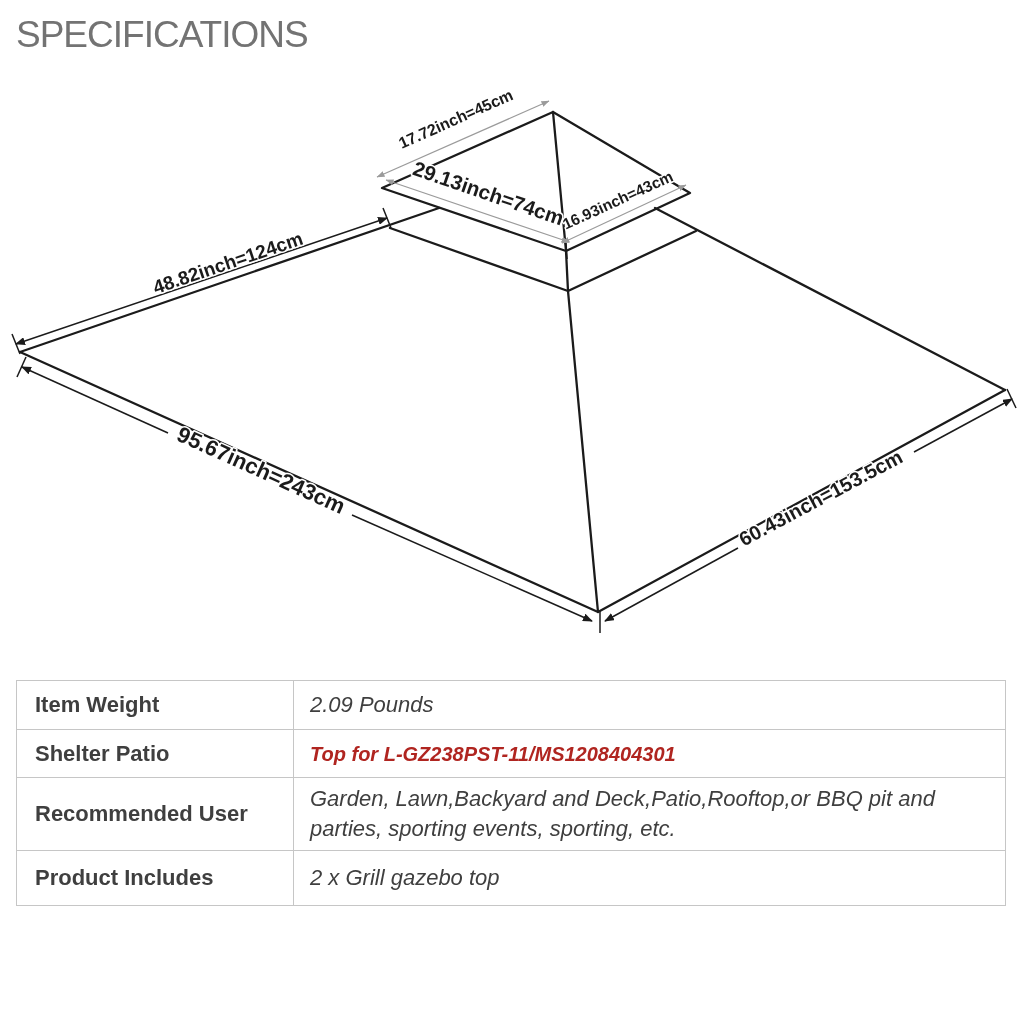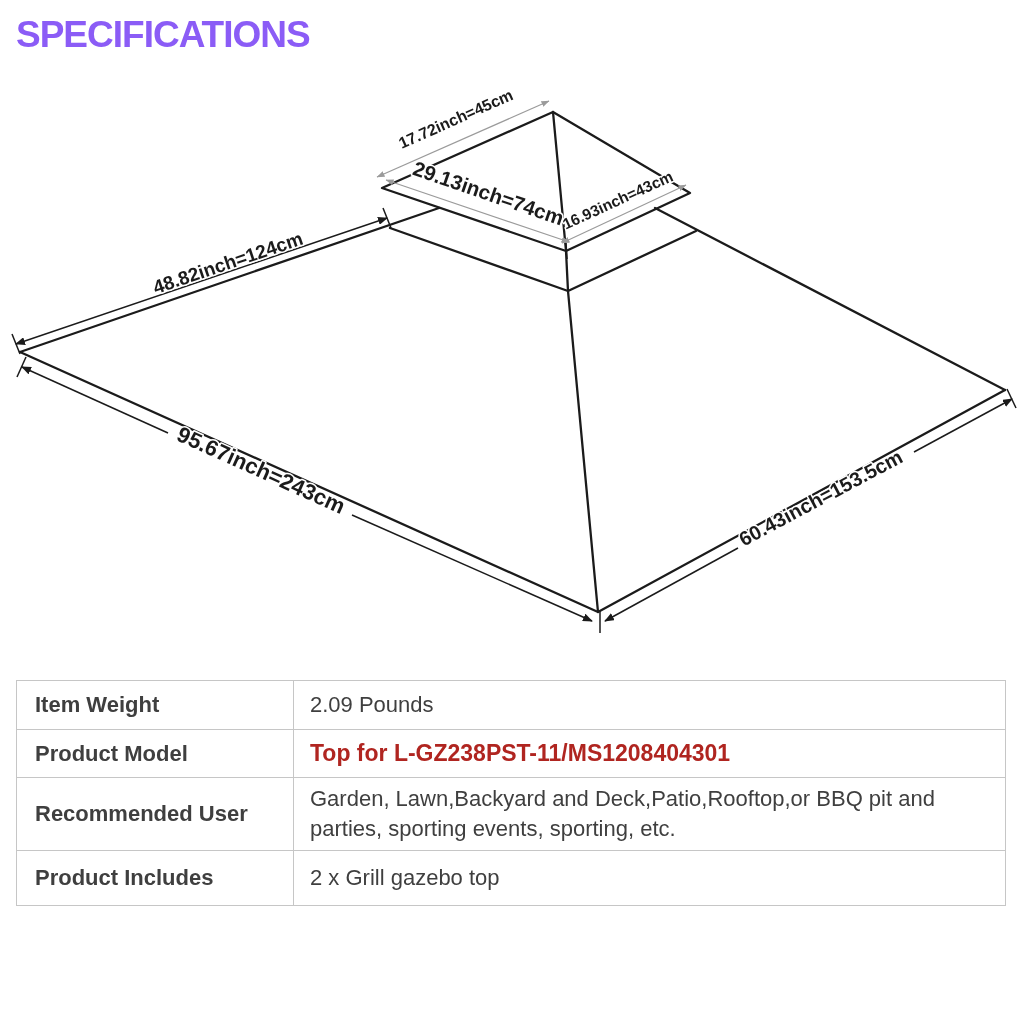--- a/index.html
+++ b/index.html
@@ -1,32 +1,32 @@
 <!DOCTYPE html>
 <html><head>
 <meta charset="utf-8">
 <style>
   html,body{margin:0;padding:0;background:#fff;}
   .page{position:relative;width:1024px;height:1023px;background:#ffffff;overflow:hidden;
         font-family:"Liberation Sans",sans-serif;}
-  .page-title{position:absolute;left:16px;top:14px;font-size:37px;font-weight:bold;
-        color:#8b5cf6;letter-spacing:-1px;margin:0;}
+  .page-title{position:absolute;left:16px;top:14px;font-size:37px;font-weight:normal;
+        color:#737373;letter-spacing:-1px;margin:0;}
   .diagram{position:absolute;left:0;top:0;}
   .shape{stroke:#1b1b1b;stroke-width:2.3;fill:none;stroke-linecap:round;stroke-linejoin:round;}
   .dim{stroke:#1b1b1b;stroke-width:1.5;fill:none;}
   .tick{stroke:#1b1b1b;stroke-width:1.5;}
   .dimg{stroke:#9b9b9b;stroke-width:1.2;fill:none;}
   .dlabel{font-family:"Liberation Sans",sans-serif;font-weight:bold;fill:#1b1b1b;
         text-anchor:middle;paint-order:stroke;stroke:#ffffff;stroke-width:3px;stroke-linejoin:round;}
   .spec-table{position:absolute;left:16px;top:680px;width:990px;border-collapse:collapse;
         table-layout:fixed;color:#3f3f3f;}
   .spec-table th,.spec-table td{border:1px solid #c6c6c6;vertical-align:middle;}
   .spec-table th{width:257px;text-align:left;padding-left:18px;font-size:22px;font-weight:bold;}
-  .spec-table td{padding-left:16px;font-size:22px;font-weight:normal;}
-  .val-red{color:#b02520;font-weight:bold;font-size:23px;}
+  .spec-table td{padding-left:16px;font-size:22px;font-weight:normal;font-style:italic;}
+  .val-red{color:#b02520;font-weight:bold;font-size:20px;}
   .note{font-size:17px;color:#4f4f4f;}
   .wrap-val{display:block;max-width:660px;line-height:30px;}
   .r1{height:49px}.r2{height:45px}.r3{height:48px}.r4{height:73px}.r5{height:43px}.r6{height:55px}
 </style>
 </head>
 <body>
 
 <div class="page">
 
   <h1 class="page-title">SPECIFICATIONS</h1>
@@ -80,21 +80,21 @@
     </g>
   </svg>
 
   <table class="spec-table">
     <tbody>
       <tr class="r1">
         <th>Item Weight</th>
         <td>2.09 Pounds</td>
       </tr>
       <tr class="r3">
-        <th>Product Model</th>
+        <th>Shelter Patio</th>
         <td>
           <span class="val-red">Top for L-GZ238PST-11/MS1208404301</span>
         </td>
       </tr>
       <tr class="r4">
         <th>Recommended User</th>
         <td>
           <span class="wrap-val">Garden, Lawn,Backyard and Deck,Patio,Rooftop,or BBQ pit and parties, sporting events, sporting, etc.</span>
         </td>
       </tr>

